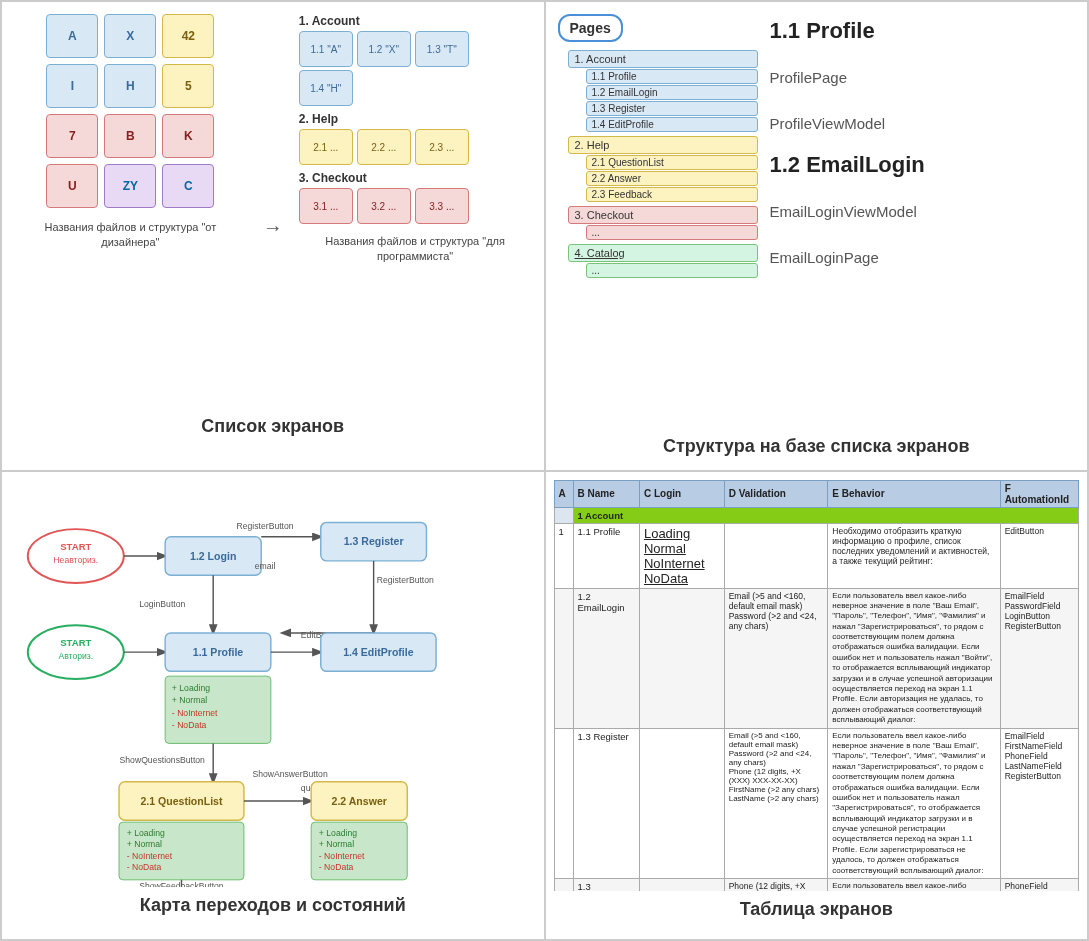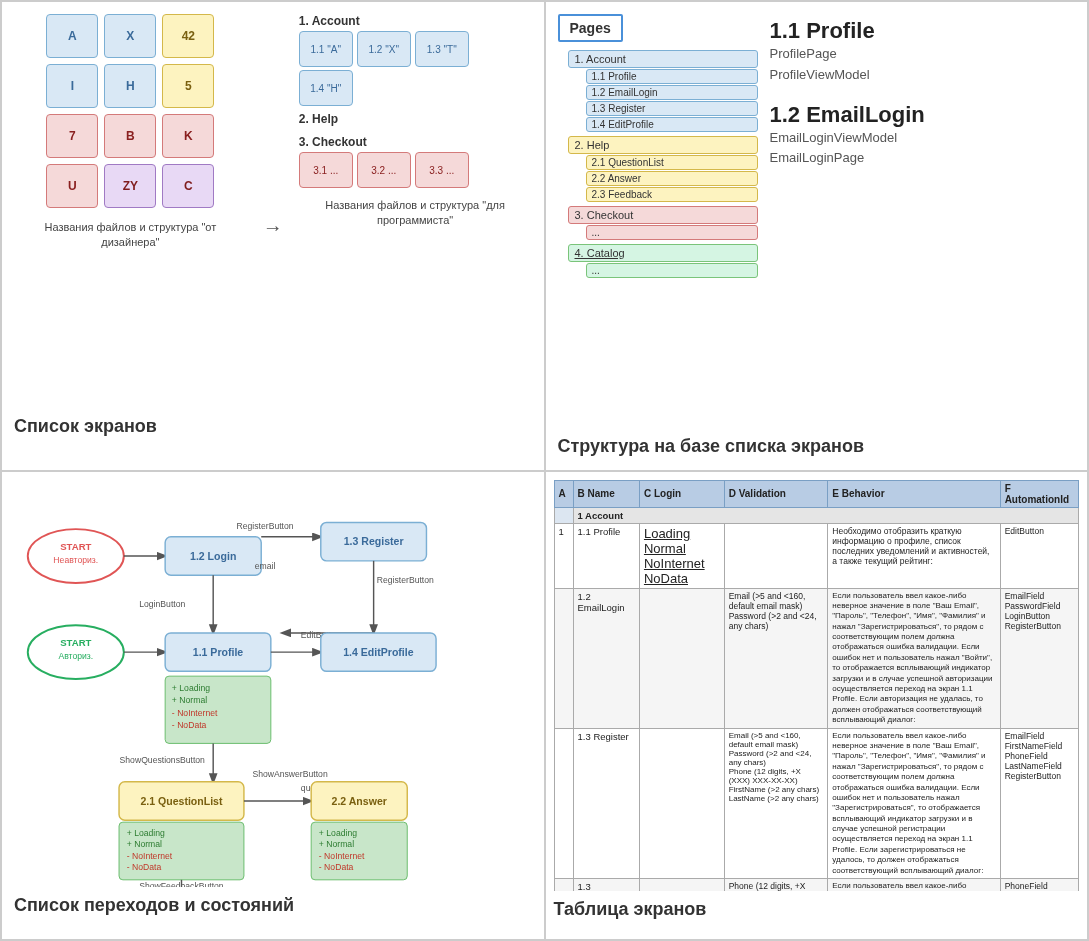--- a/index.html
+++ b/index.html
@@ -18,20 +18,21 @@
       height: 941px;
       border: 1px solid #ccc;
     }
     .quadrant {
       border: 1px solid #ccc;
       padding: 12px;
       position: relative;
       overflow: hidden;
     }
     .quadrant-title {
+      text-align: center;
       font-size: 18px;
       font-weight: bold;
       color: #333;
       margin-top: 8px;
     }
 
     
     #q1 { background: #fff; }
     .q1-inner {
       display: flex;
@@ -63,21 +64,21 @@
       display: flex;
       align-items: center;
       justify-content: center;
       font-size: 12px;
       font-weight: bold;
       background: #fff;
     }
     .card-blue { border-color: #7bafd4; background: #d9e8f5; color: #3a6a9a; }
     .card-yellow { border-color: #d4b84a; background: #fdf3c0; color: #7a6010; }
     .card-red { border-color: #d47a7a; background: #f5d9d9; color: #8a2020; }
-    .card-purple { border-color: #a07ac4; background: #e8d9f5; color: #7f1d1d; }
+    .card-purple { border-color: #a07ac4; background: #e8d9f5; color: #0369a1; }
     .designer-label {
       font-size: 11px;
       color: #444;
       text-align: center;
       margin-top: 4px;
       line-height: 1.4;
     }
     .arrow-right {
       display: flex;
       align-items: center;
@@ -127,21 +128,21 @@
     .q2-inner {
       display: flex;
       gap: 12px;
       height: calc(100% - 30px);
     }
     .pages-tree {
       flex: 0 0 200px;
     }
     .pages-box {
       border: 2px solid #4a90d9;
-      border-radius: 2px;
+      border-radius: 12px;
       padding: 4px 10px;
       display: inline-block;
       font-size: 14px;
       font-weight: bold;
       color: #333;
       margin-bottom: 8px;
     }
     .tree-node {
       border-radius: 3px;
       padding: 2px 6px;
@@ -176,23 +177,24 @@
     }
     .desc-block {
       margin-bottom: 8px;
     }
     .desc-main {
       font-size: 22px;
       font-weight: bold;
       color: #222;
     }
     .desc-sub {
-      font-size: 13px;
+      font-size: 15px;
       color: #555;
       line-height: 1.6;
+      margin-top: 22px;
     }
 
     
     #q3 { background: #fff; }
     .q3-inner {
       height: calc(100% - 40px);
       position: relative;
     }
     .flow-svg {
       width: 100%;
@@ -220,21 +222,21 @@
       font-size: 10px;
     }
     td {
       border: 1px solid #aaa;
       padding: 2px 4px;
       vertical-align: top;
       font-size: 9.5px;
       color: #222;
     }
     .td-section {
-      background: #e5e5e5;
+      background: #84cc16;
       font-weight: bold;
     }
     .td-number {
       background: #dce6f1;
       text-align: center;
       font-weight: bold;
     }
     .row-light { background: #fff; }
     .row-alt { background: #f5f5f5; }
     .col-a { width: 20px; }
@@ -281,20 +283,25 @@
             <div class="prog-card prog-card-blue">1.2 "X"</div>
             <div class="prog-card prog-card-blue">1.3 "T"</div>
           </div>
           <div class="prog-cards-row" style="margin-top:3px;">
             <div class="prog-card prog-card-blue">1.4 "H"</div>
           </div>
         </div>
 
         <div class="prog-group">
           <div class="prog-group-title">2. Help</div>
+          <div class="prog-cards-row">
+            <div class="prog-card prog-card-yellow">2.1 ...</div>
+            <div class="prog-card prog-card-yellow">2.2 ...</div>
+            <div class="prog-card prog-card-yellow">2.3 ...</div>
+          </div>
         </div>
 
         <div class="prog-group">
           <div class="prog-group-title">3. Checkout</div>
           <div class="prog-cards-row">
             <div class="prog-card prog-card-red">3.1 ...</div>
             <div class="prog-card prog-card-red">3.2 ...</div>
             <div class="prog-card prog-card-red">3.3 ...</div>
           </div>
         </div>
@@ -436,21 +443,21 @@
         <rect x="110" y="445" width="110" height="38" rx="6" fill="#fdf3c0" stroke="#d4b84a" stroke-width="1.5"></rect>
         <text x="165" y="468" text-anchor="middle" font-size="11" font-weight="bold" fill="#7a6010">2.3 Feedback</text>
 
         <defs>
           <marker id="arrow" markerWidth="8" markerHeight="8" refX="6" refY="3" orient="auto">
             <path d="M0,0 L0,6 L8,3 z" fill="#555"></path>
           </marker>
         </defs>
       </svg>
     </div>
-    <div class="quadrant-title">Список переходов и состояний</div>
+    <div class="quadrant-title">Карта переходов и состояний</div>
   </div>
 
   <div class="quadrant" id="q4">
     <div class="table-wrapper">
       <table>
         <thead>
           <tr>
             <th class="col-a">A</th>
             <th class="col-b">B Name</th>
             <th class="col-c">C Login</th>

